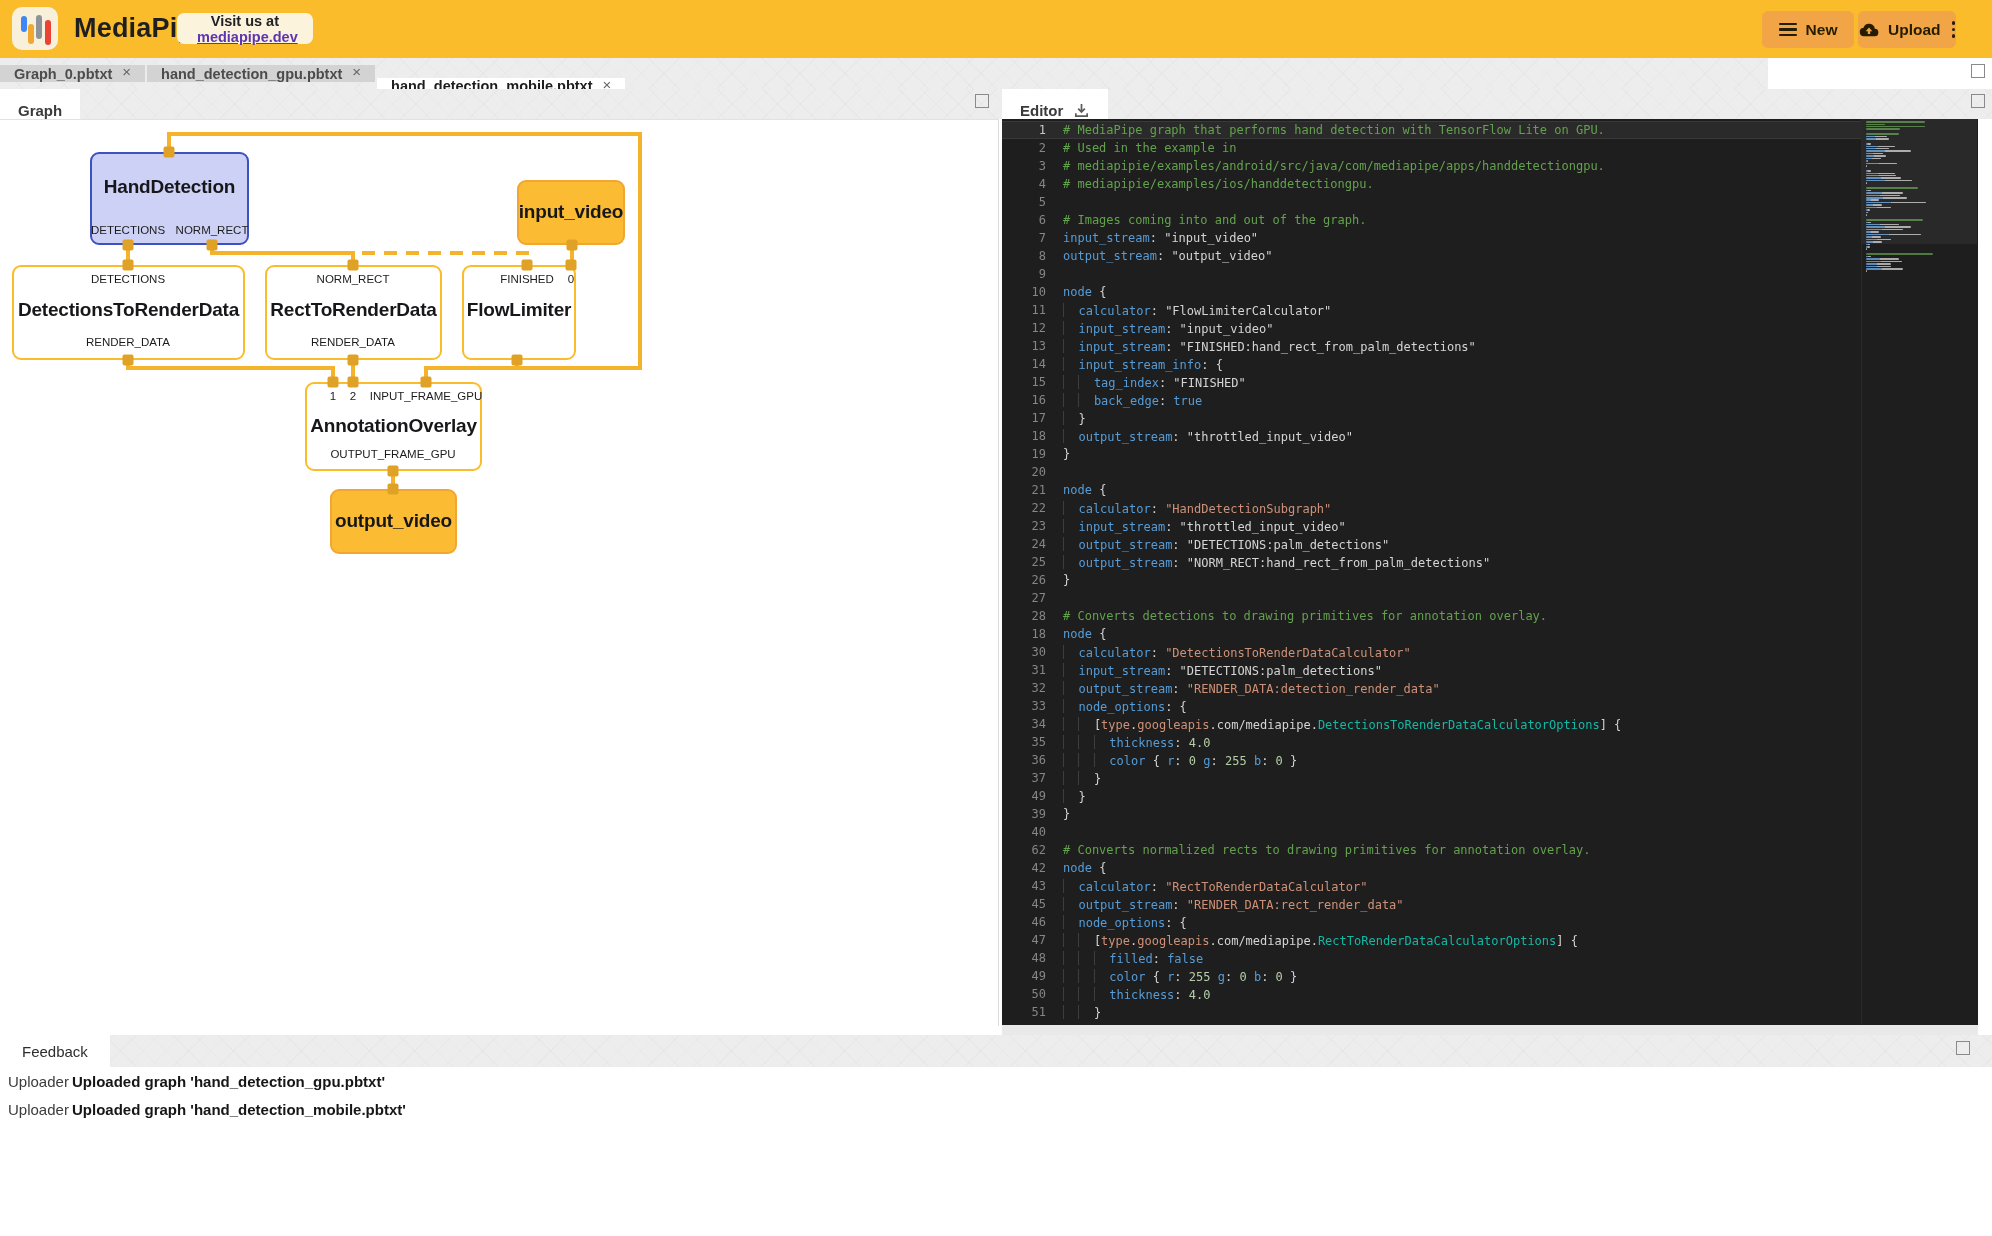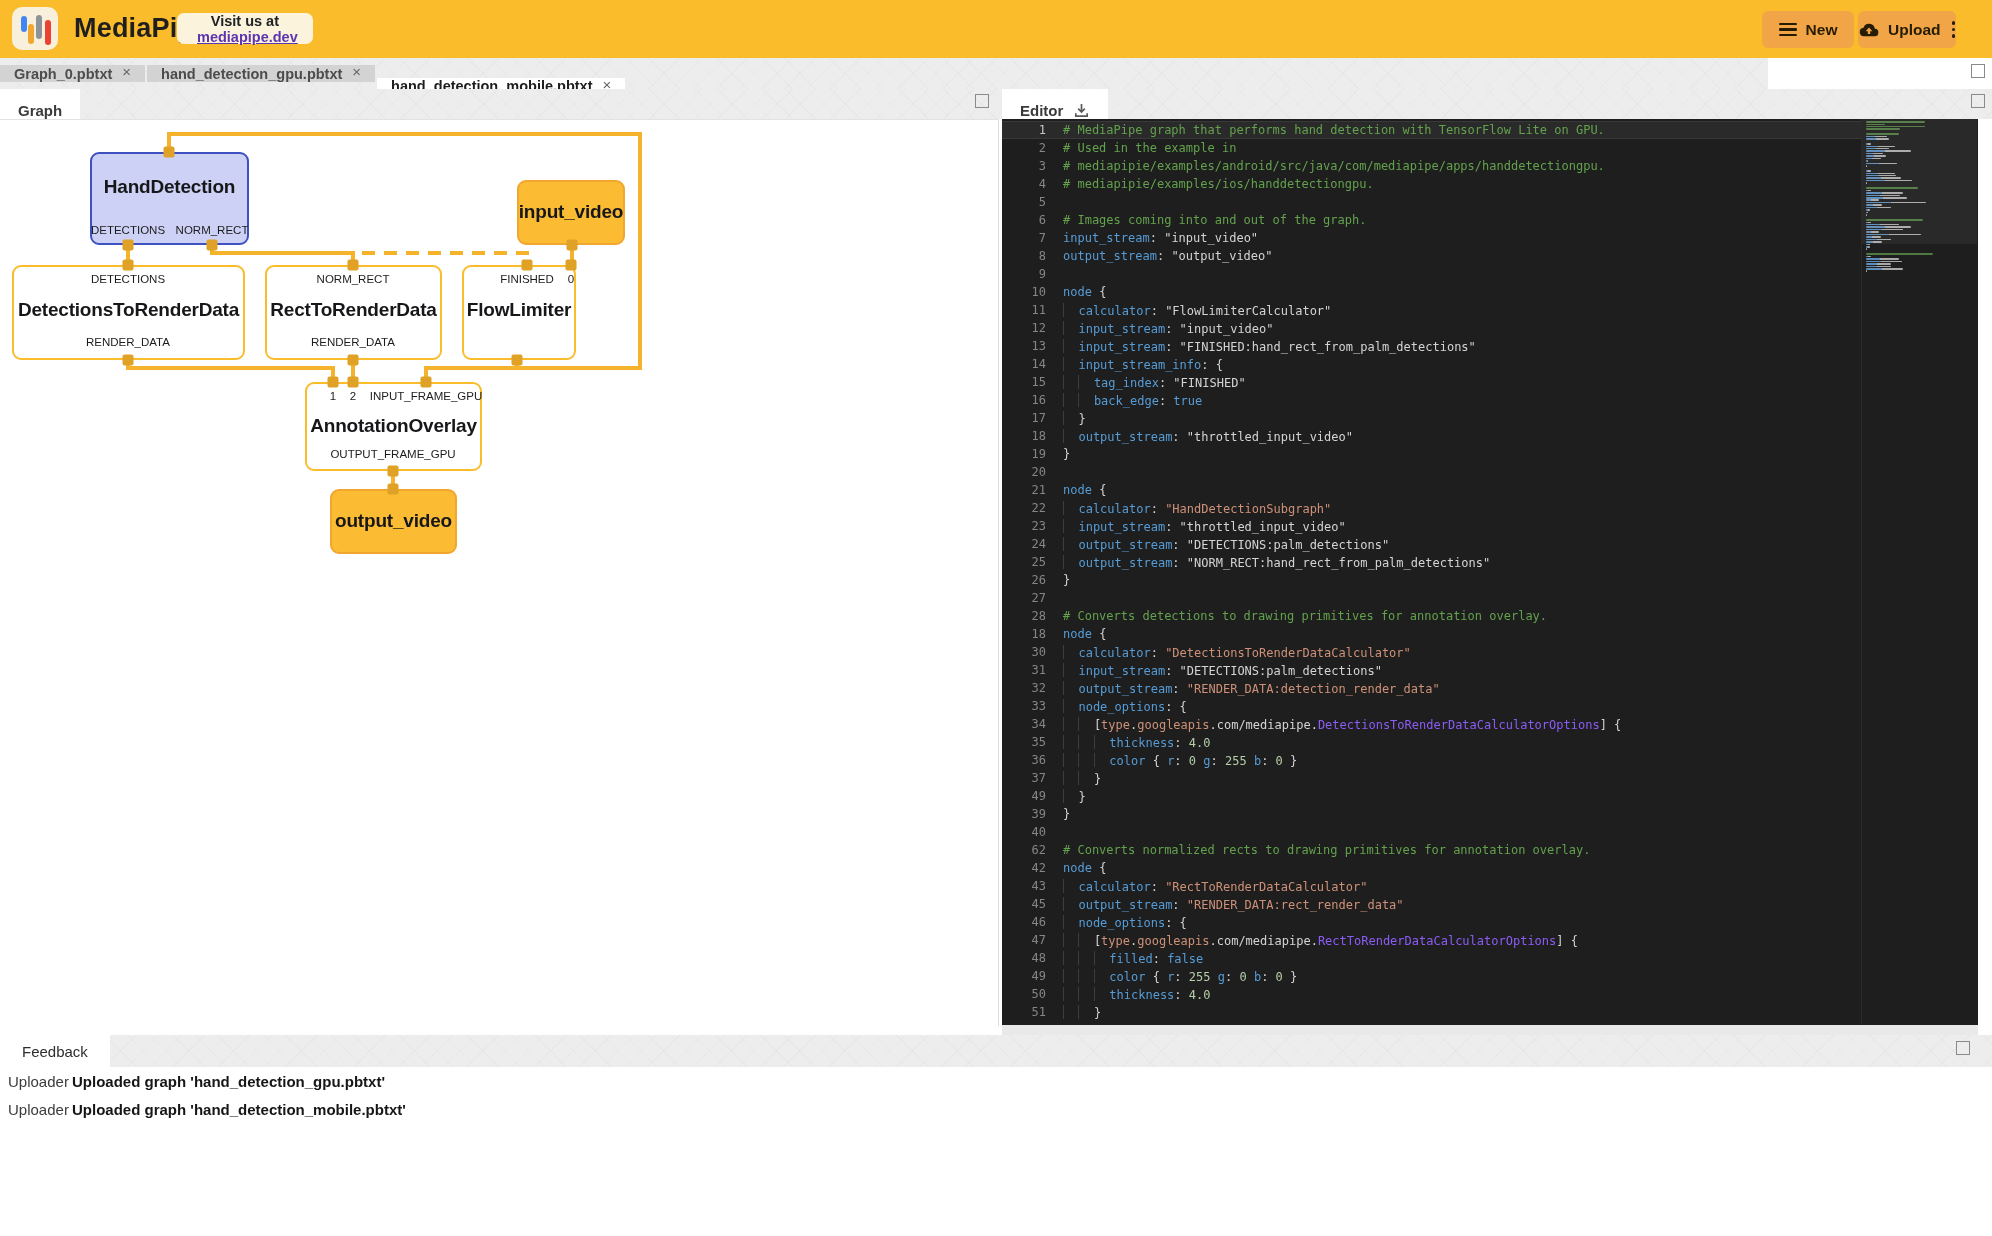--- a/index.html
+++ b/index.html
@@ -44,21 +44,21 @@
   #code-lines{position:absolute;left:0;top:2px;width:860px;}
   .code-line{display:flex;height:18px;line-height:18px;font-size:12px;white-space:pre;}
   .code-line .ln{width:44px;text-align:right;color:#868686;flex:none;user-select:none;}
   .code-line .ct{margin-left:17px;color:#d4d4d4;}
   .code-line.cur{background:rgba(255,255,255,.055);box-shadow:inset 0 1px rgba(255,255,255,.07),inset 0 -1px rgba(255,255,255,.07);}
   .code-line.cur .ln{color:#c6c6c6;}
   .tk-c{color:#63A24D;}
   .tk-k{color:#569CD6;}
   .tk-s{color:#d4d4d4;}
   .tk-sa{color:#CE9178;}
-  .tk-o{color:#8b5cf6;}
+  .tk-o{color:#14b8a6;}
   .tk-n{color:#B5CEA8;}
   .ig{display:inline-block;width:2ch;height:14px;border-left:1px solid #3d3d3d;transform:translateY(2px);}
   #minimap{position:absolute;right:1px;top:0;width:115px;height:906px;background:#1E1E1E;border-left:1px solid #2a2a2a;cursor:pointer;}
   #minimap-slider{position:absolute;left:0;width:115px;background:rgba(255,255,255,.05);}
   .mmbar{position:absolute;height:1.6px;border-radius:1px;}
   #editor-hscroll{position:absolute;left:1002px;top:1025px;width:976px;height:10px;background:#e9e9e9;cursor:pointer;}
   
   #feedback-strip{position:absolute;left:0;top:1035px;width:1992px;height:32px;}
   #feedback-tab{position:absolute;left:0;top:0;height:32px;background:#fff;display:flex;align-items:center;padding:0 22px;font-size:15px;font-weight:500;color:#2d2d2d;}
   #feedback-body{position:absolute;left:0;top:1067px;width:1992px;}

